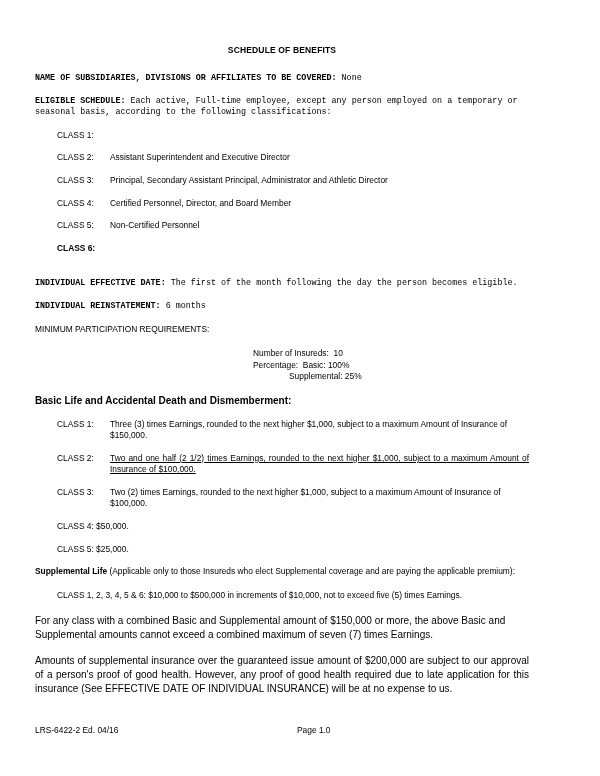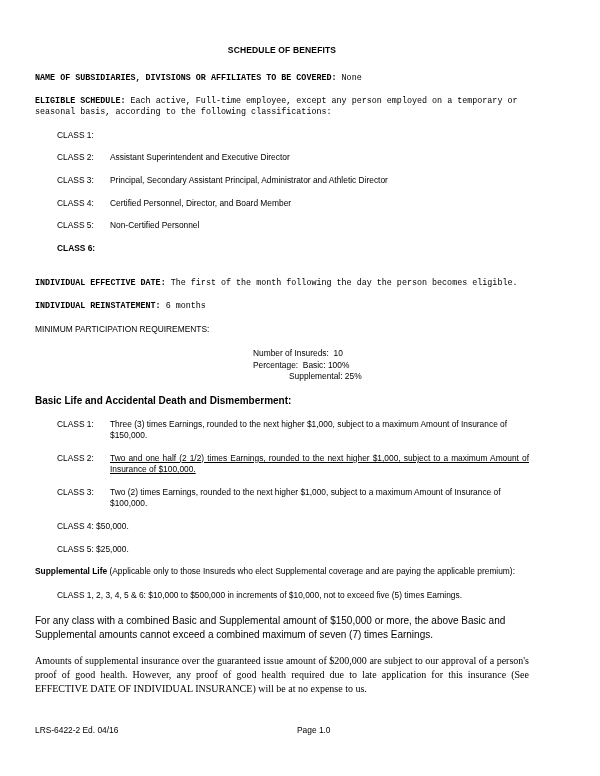--- a/index.html
+++ b/index.html
@@ -127,21 +127,20 @@
     padding-left: 22px;
   }
   .para {
     font-size: 10px;
     line-height: 14px;
     margin: 0 0 12px 0;
     max-width: 538px;
   }
   .para.justify {
     text-align: justify;
-    font-family: Liberation Serif, serif;
   }
   .footer {
     position: absolute;
     left: 35px;
     right: 27px;
     top: 725px;
     font-size: 8.4px;
     line-height: 11.6px;
   }
   .footer-form {

